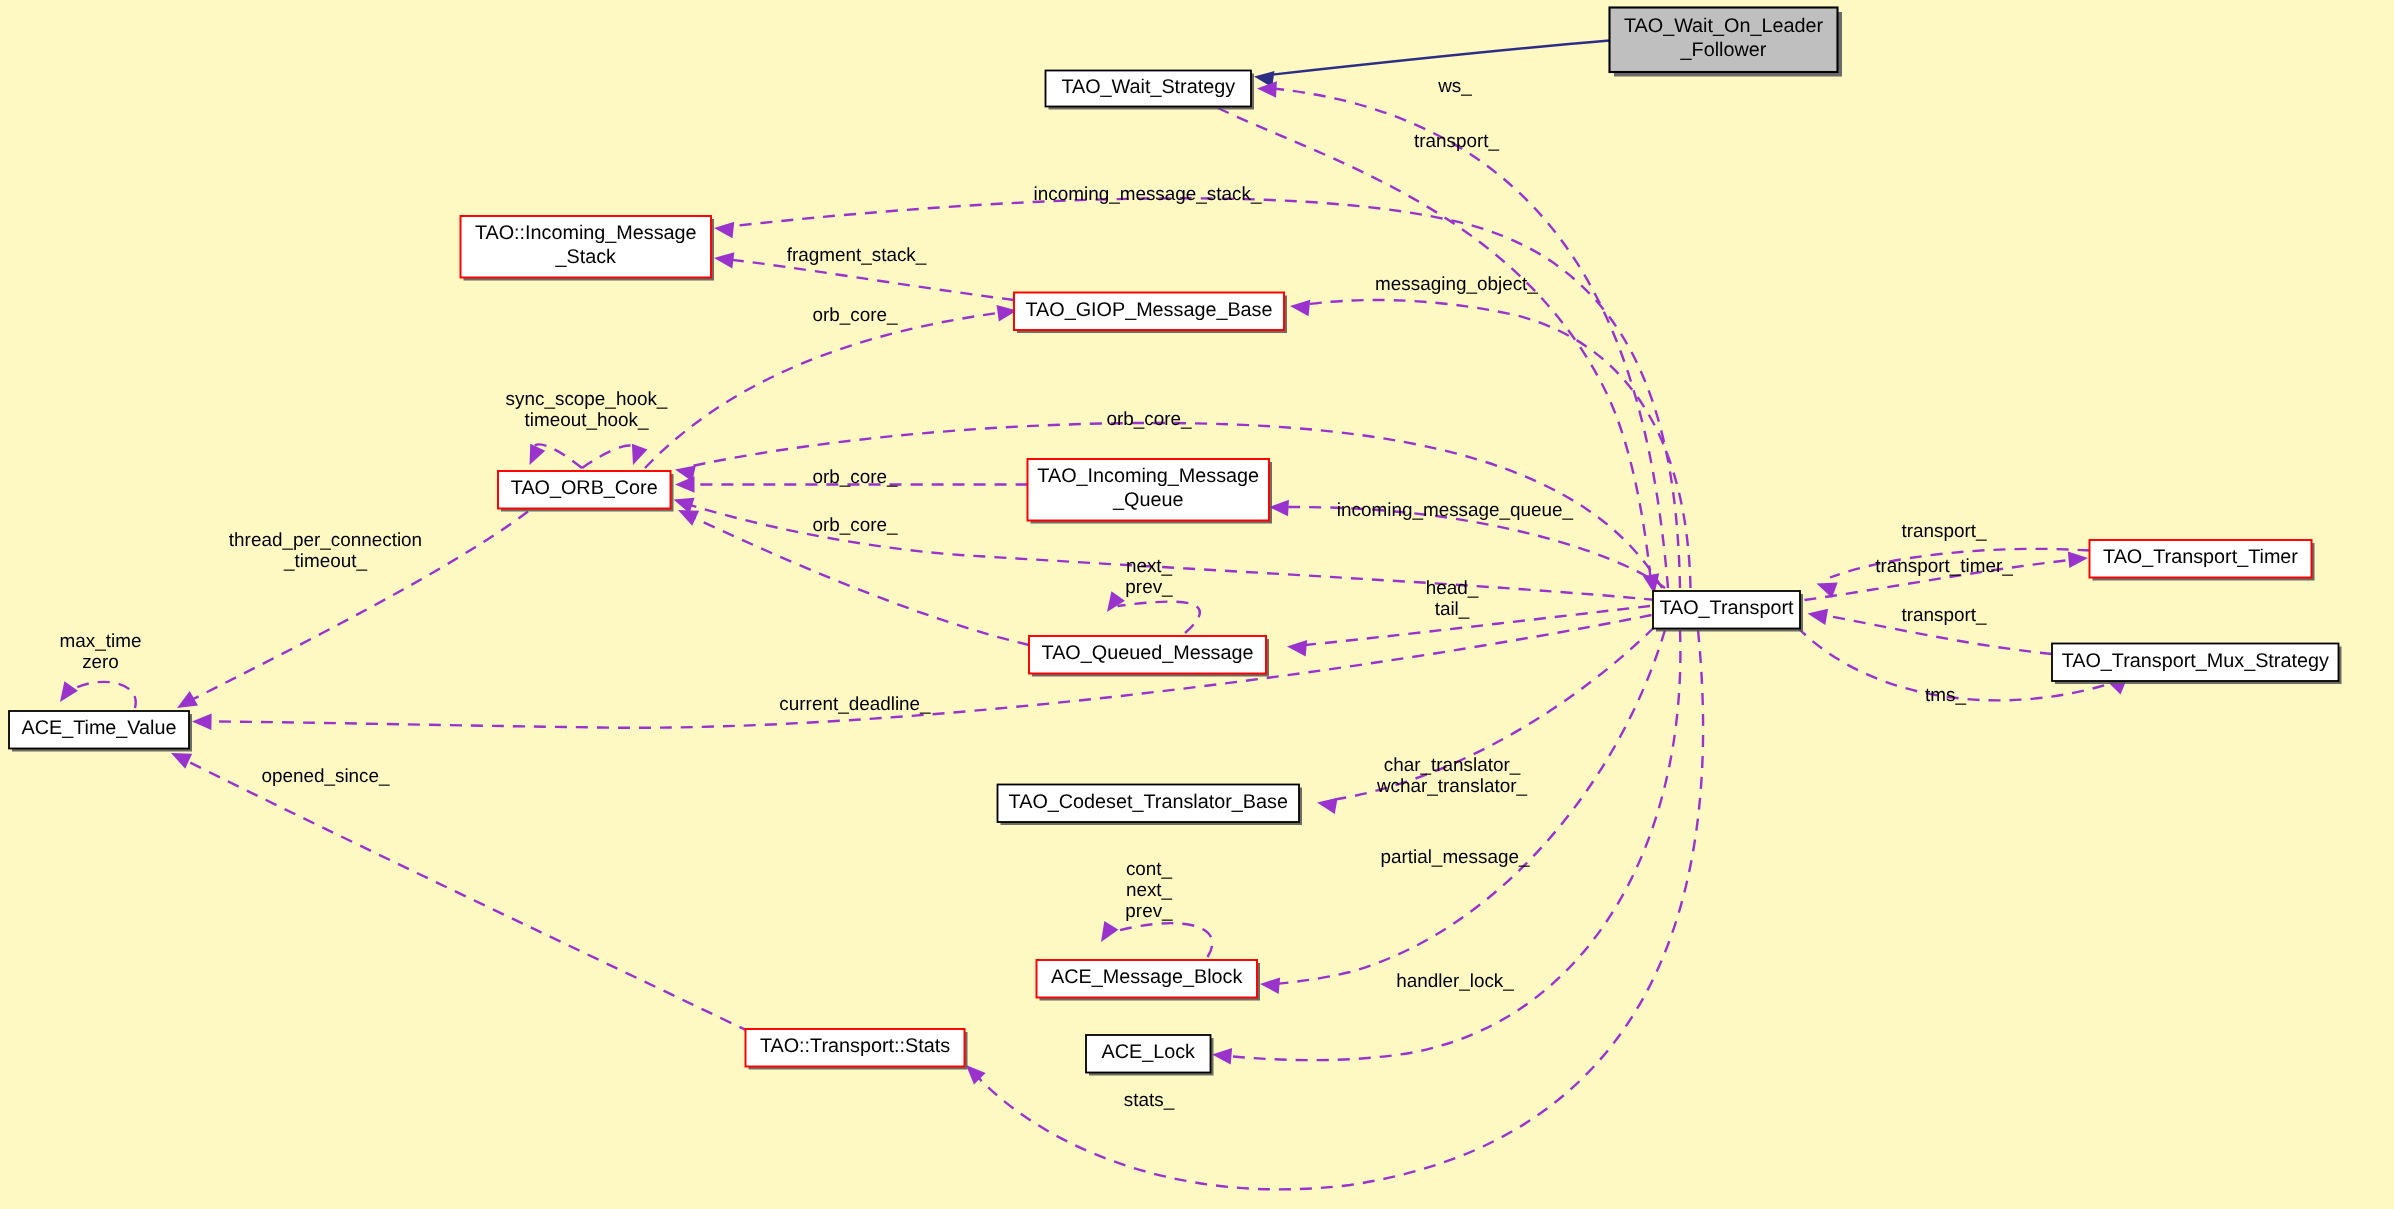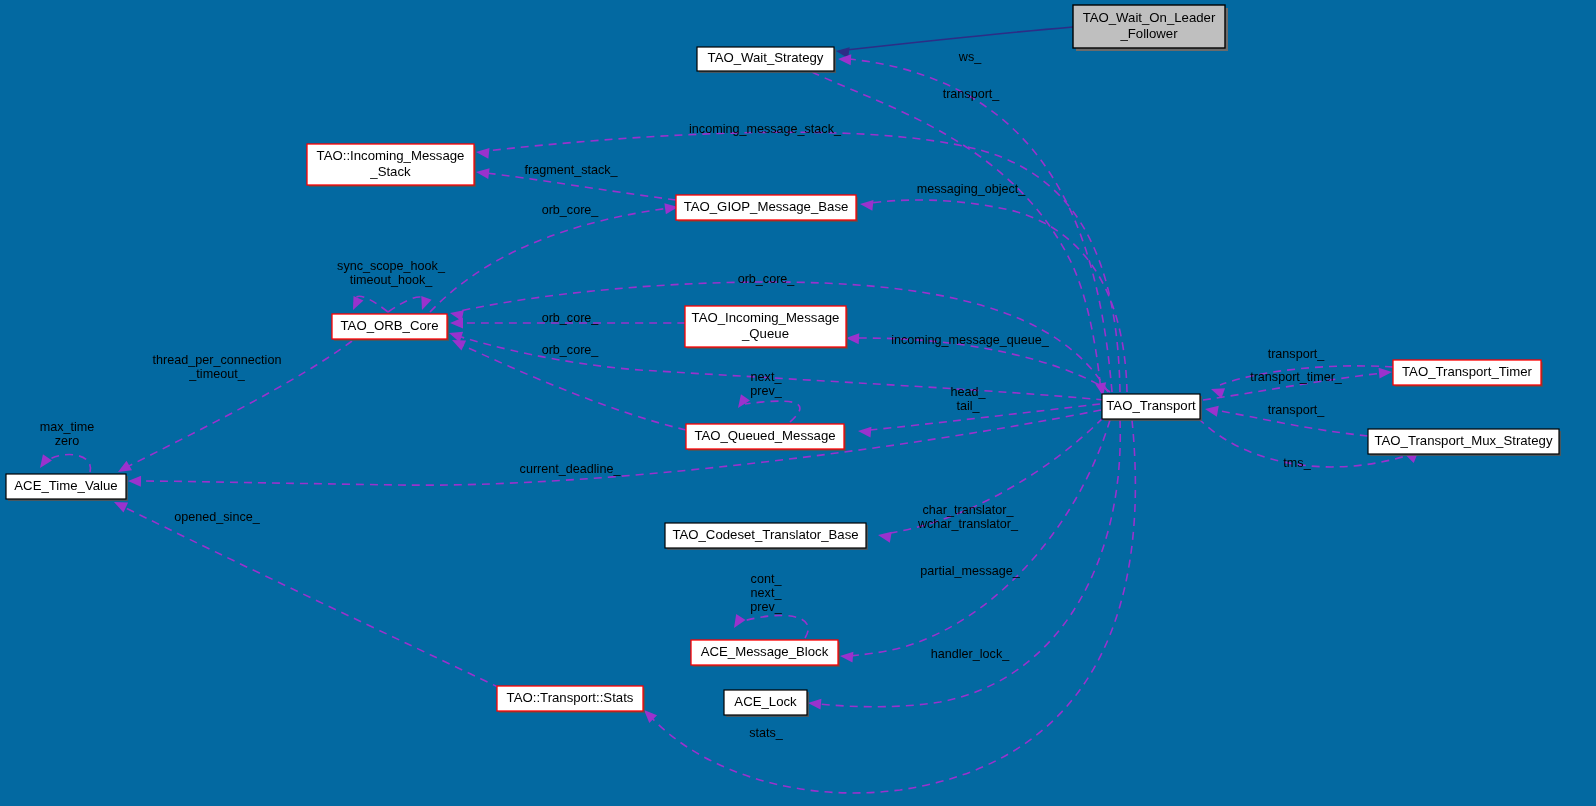--- a/index.html
+++ b/index.html
@@ -7,21 +7,21 @@
     padding: 0;
     background: #ffffff;
   }
   body {
     font-family: "Liberation Sans", sans-serif;
   }
   #canvas {
     position: relative;
     width: 1596px;
     height: 806px;
-    background: #0369a1;
+    background: #fef9c3;
     overflow: hidden;
   }
   svg#diagram {
     position: absolute;
     left: 0;
     top: 0;
     width: 1596px;
     height: 806px;
   }
   .node-box {

